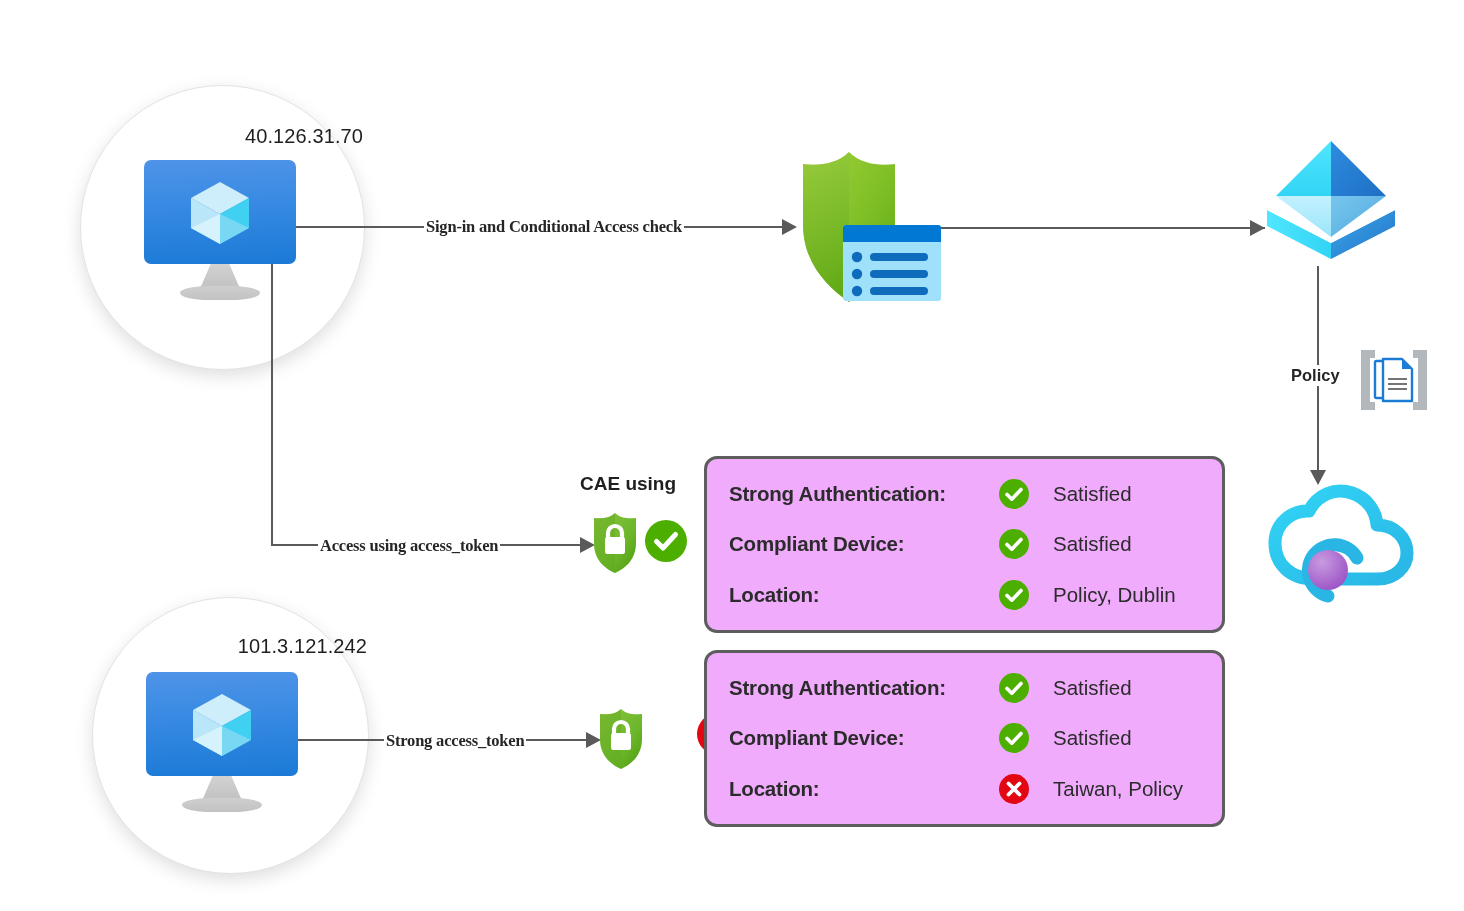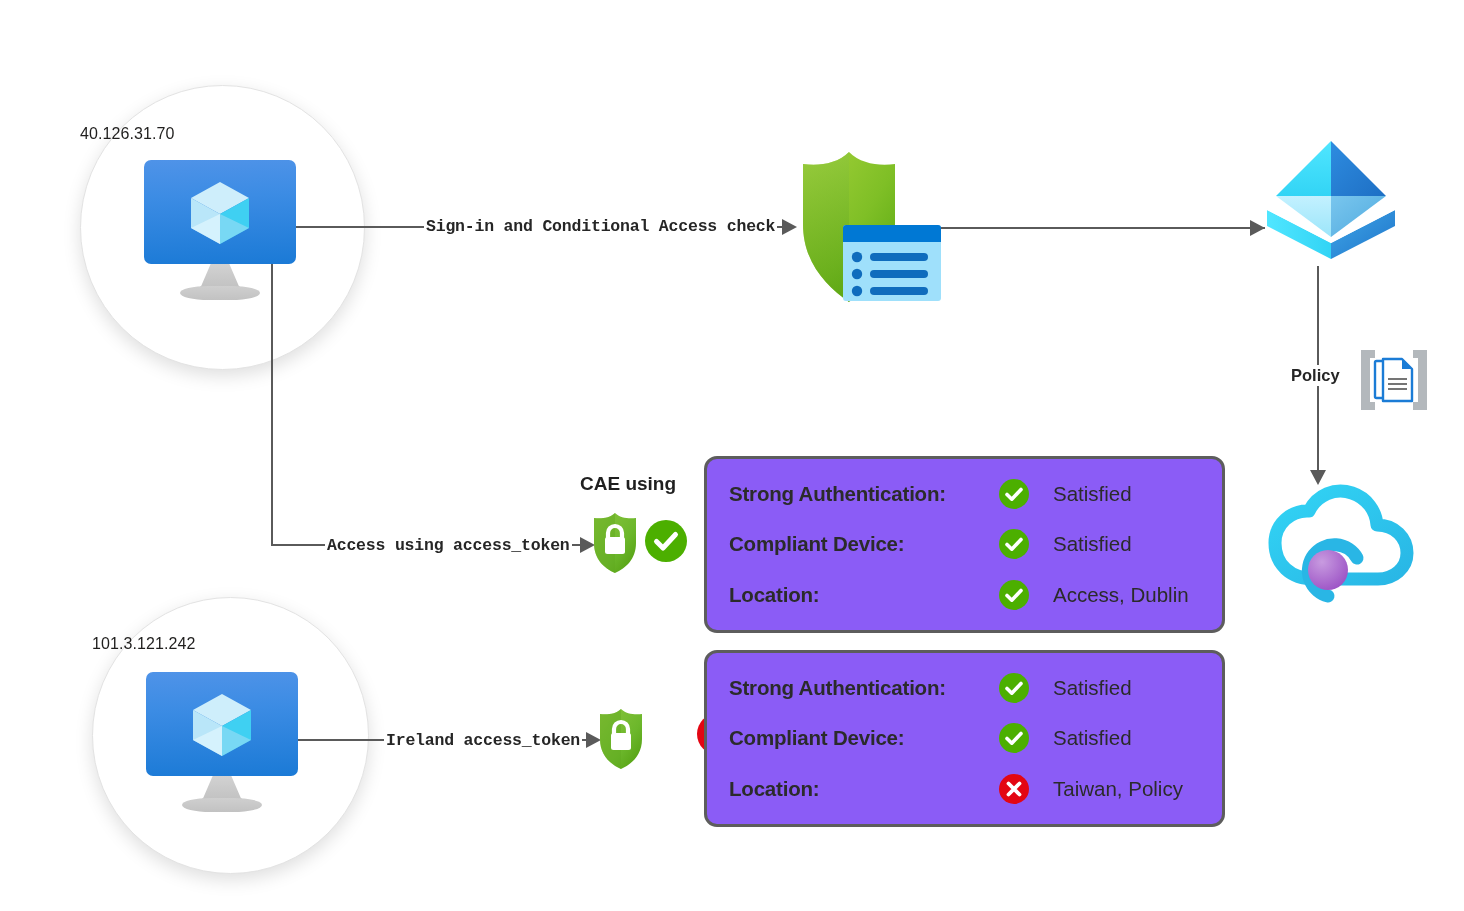--- a/index.html
+++ b/index.html
@@ -24,22 +24,22 @@
   
   .bubble {
     border-radius: 50%;
     background: #ffffff;
     border: 1.5px solid #e3e3e3;
     box-shadow: 0 6px 18px rgba(0,0,0,0.13);
   }
   .ip-label {
     position: absolute;
     width: 100%;
-    text-align: left;
-    font-size: 16px;
+    text-align: right;
+    font-size: 20px;
     color: #201f1e;
     font-family: "Liberation Sans", sans-serif;
     letter-spacing: 0.1px;
     white-space: nowrap;
   }
 
   
   .monitor { position: absolute; }
   .monitor .screen {
     position: absolute;
@@ -79,21 +79,21 @@
     border-right: 8.5px solid transparent;
     border-top: 15px solid #5a5a5a;
   }
   .edge-label {
     position: absolute;
     font-size: 16.5px;
     font-weight: bold;
     color: #262626;
     background: #ffffff;
     white-space: nowrap;
-    font-family: Liberation Mono, monospace;
+    font-family: Liberation Serif, serif;
     letter-spacing: -0.2px;
     padding: 0 2px;
   }
   .node-label {
     position: absolute;
     font-size: 19px;
     font-weight: bold;
     color: #1f1f1f;
     white-space: nowrap;
     font-family: "Liberation Sans", sans-serif;
@@ -104,21 +104,21 @@
     font-weight: bold;
     color: #262626;
     background: #ffffff;
     padding: 1px 3px;
     white-space: nowrap;
   }
 
   
   .panel {
     position: absolute;
-    background: #8b5cf6;
+    background: #f0abfc;
     border: 3px solid #5d5d5d;
     border-radius: 13px;
     box-sizing: border-box;
     display: flex;
     flex-direction: column;
     justify-content: center;
     padding: 10px 0 10px 22px;
   }
   .panel-row {
     display: flex;
@@ -215,26 +215,26 @@
 
   
   <div class="abs line-h" style="left:296px; top:226px; width:497px;"></div>
   <div class="abs arrow-r" style="left:782px; top:219px;"></div>
   <div class="edge-label" style="left:424px; top:217px;">Sign-in and Conditional Access check</div>
 
   
   <div class="abs line-v" style="left:271px; top:264px; height:281px;"></div>
   <div class="abs line-h" style="left:271px; top:544px; width:320px;"></div>
   <div class="abs arrow-r" style="left:580px; top:537px;"></div>
-  <div class="edge-label" style="left:318px; top:536px;margin-left:7px;">Access using access_token</div>
+  <div class="edge-label" style="left:318px; top:536px;">Access using access_token</div>
 
   
   <div class="abs line-h" style="left:298px; top:739px; width:301px;"></div>
   <div class="abs arrow-r" style="left:586px; top:732px;"></div>
-  <div class="edge-label" style="left:384px; top:731px;">Ireland access_token</div>
+  <div class="edge-label" style="left:384px; top:731px;">Strong access_token</div>
 
   
   <div class="abs line-h" style="left:940px; top:227px; width:325px;"></div>
   <div class="abs arrow-r" style="left:1250px; top:220px;"></div>
 
   
   <div class="abs line-v" style="left:1317px; top:266px; height:212px;"></div>
   <div class="abs arrow-d" style="left:1310px; top:470px;"></div>
   <div class="policy-label" style="left:1288px; top:365px;">Policy</div>
 
@@ -419,21 +419,21 @@
     </div>
     <div class="panel-row">
       <div class="panel-key">Location:</div>
       <div class="panel-status">
         <span class="badge ok" style="width:30px;height:30px;">
           <svg width="30" height="30" viewBox="0 0 30 30">
             <path d="M8 15.5 L12.8 20.2 L22 10.5" fill="none" stroke="#fff" stroke-width="3.6" stroke-linecap="round" stroke-linejoin="round"></path>
           </svg>
         </span>
       </div>
-      <div class="panel-val">Access, Dublin</div>
+      <div class="panel-val">Policy, Dublin</div>
     </div>
   </div>
 
   
   <div class="panel" style="left:704px; top:650px; width:521px; height:177px;">
     <div class="panel-row">
       <div class="panel-key">Strong Authentication:</div>
       <div class="panel-status">
         <span class="badge ok" style="width:30px;height:30px;">
           <svg width="30" height="30" viewBox="0 0 30 30">

